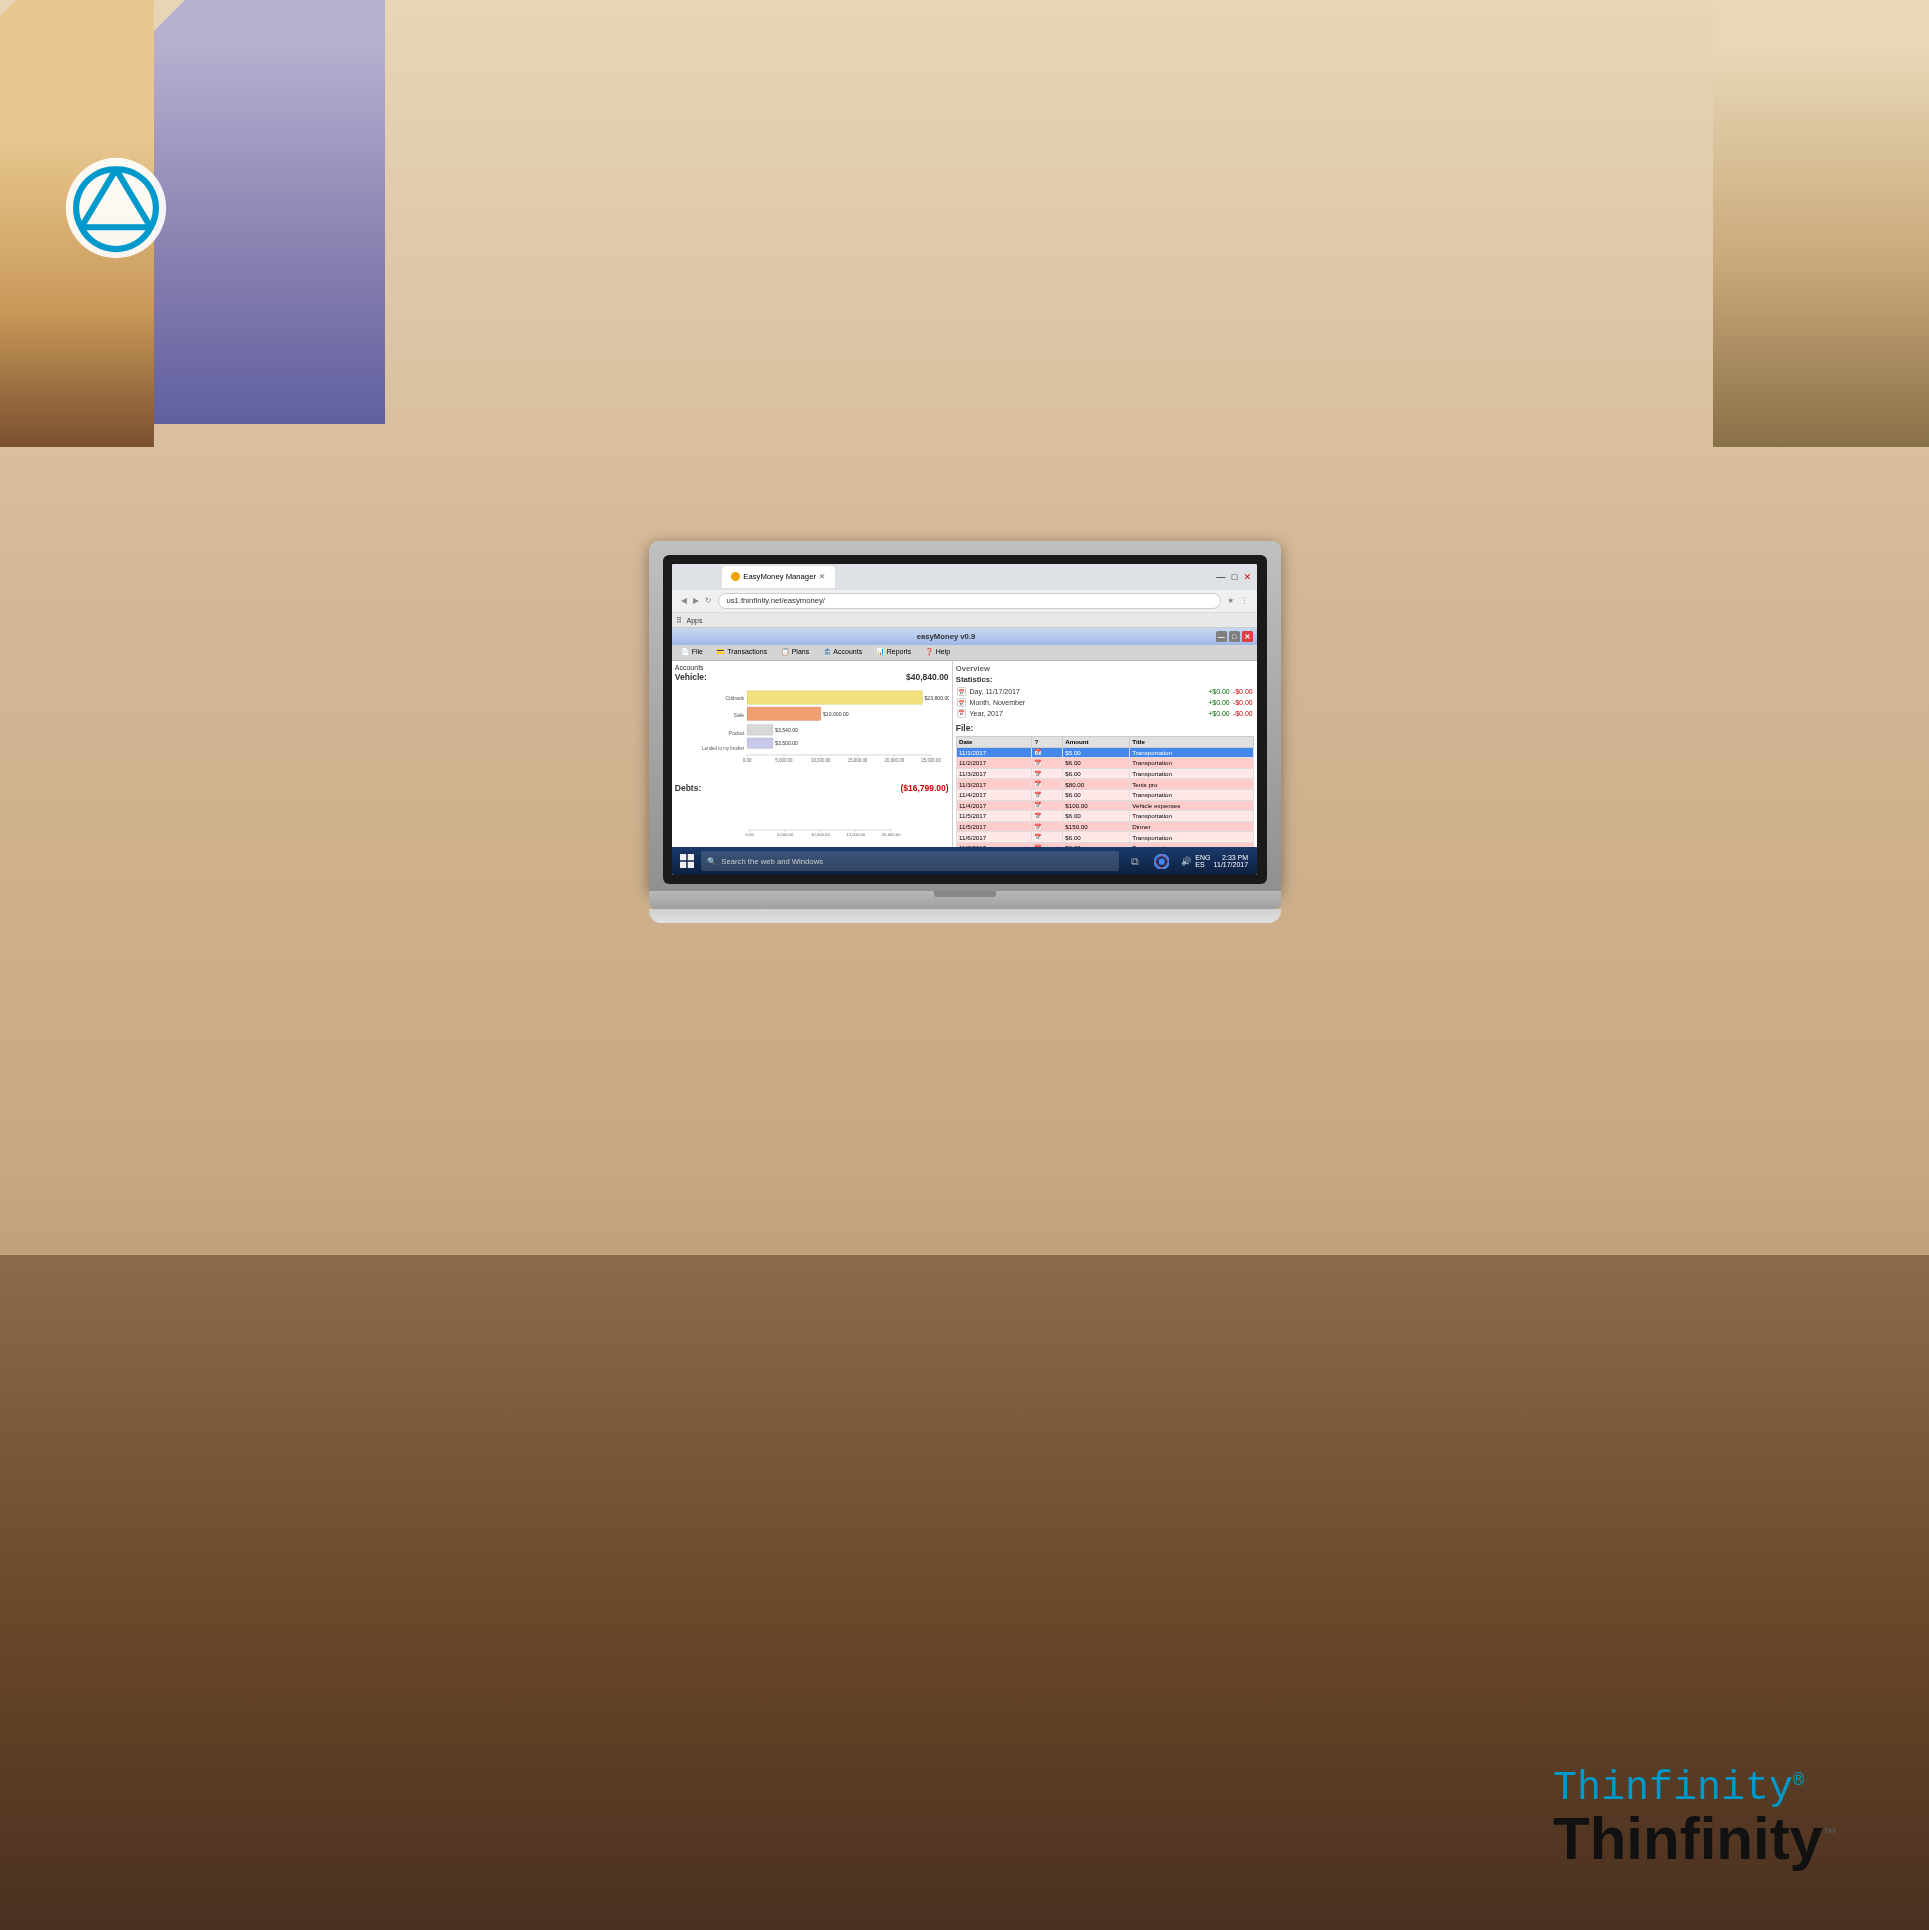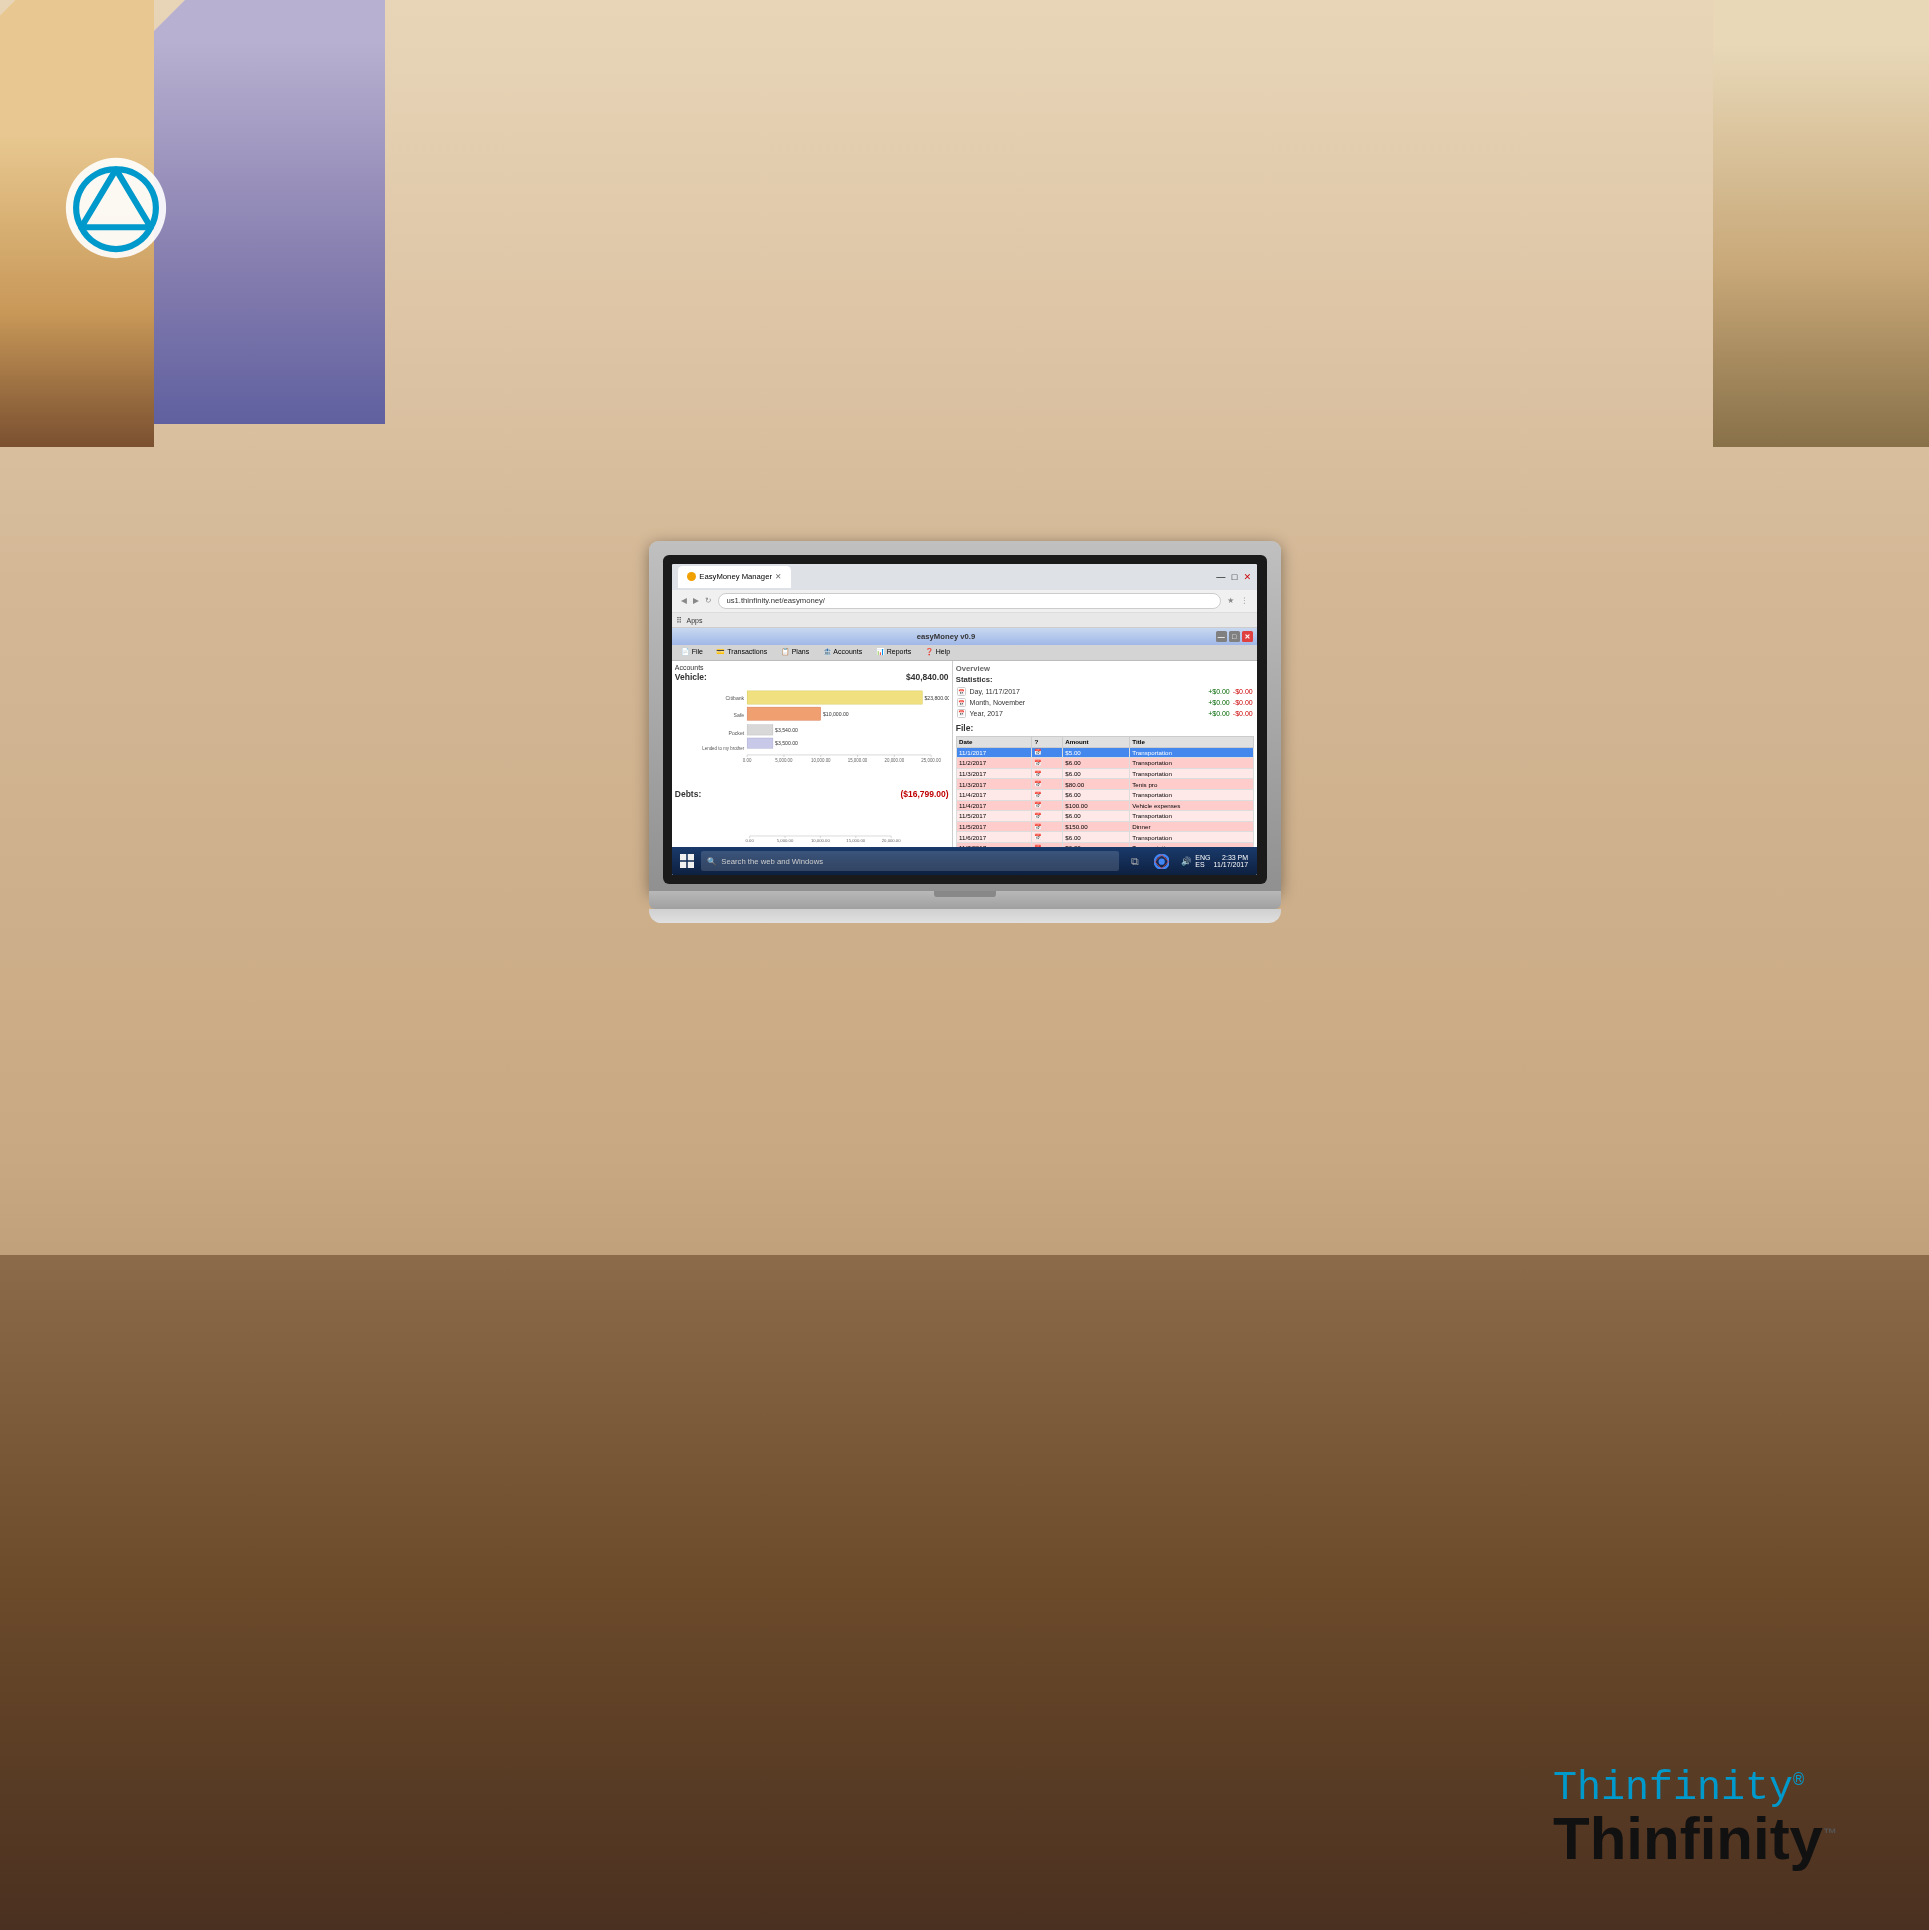--- a/index.html
+++ b/index.html
@@ -77,20 +77,21 @@
       align-items: center;
       gap: 4.6px;
       height: 26px;
     }
 
     .chrome-tabs {
       display: flex;
       align-items: flex-end;
       gap: 1.5px;
       flex: 1;
+      margin-left: 44px;
     }
 
     .chrome-tab {
       background: #fff;
       border-radius: 4.6px 4.6px 0 0;
       padding: 3.1px 9.2px;
       font-size: 7.7px;
       display: flex;
       align-items: center;
       gap: 3.1px;
@@ -266,21 +267,21 @@
       height: 92px;
       margin-bottom: 3.1px;
     }
 
     .bar-chart-svg {
       width: 100%;
       height: 100%;
     }
 
     .debts-section {
-      margin-top: 12px;
+      margin-top: 6px;
     }
 
     
     .overview-panel {
       flex: 1;
       background: #fff;
       padding: 3.1px;
       overflow: hidden;
     }
 

